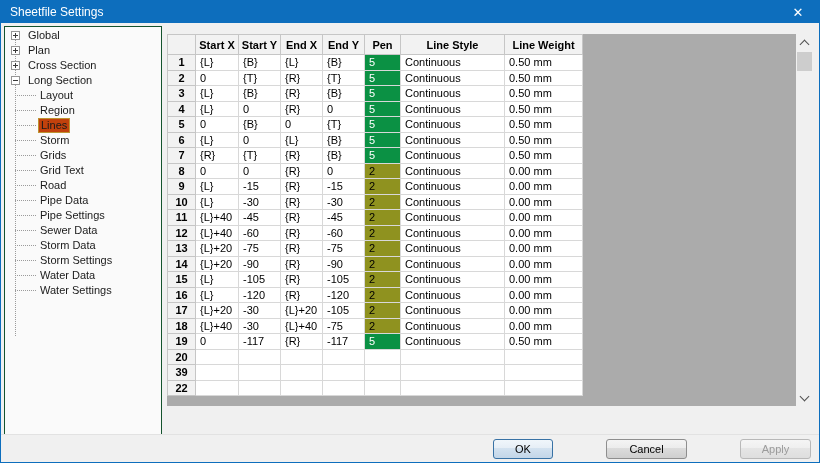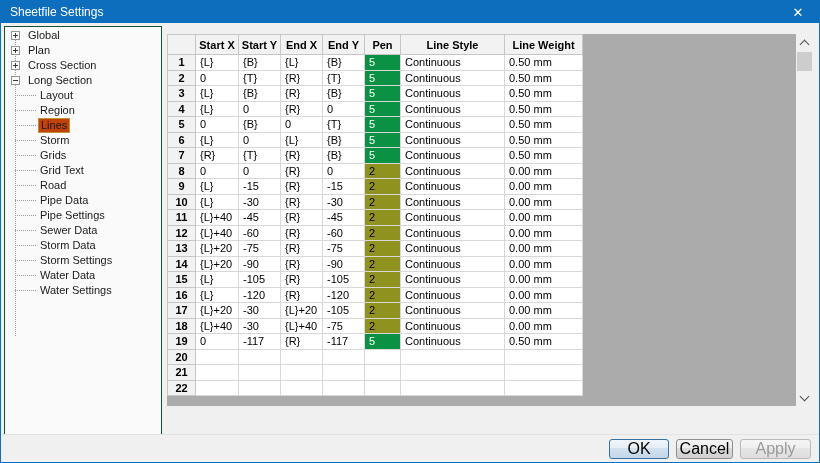--- a/index.html
+++ b/index.html
@@ -49,26 +49,26 @@
   .sb-up { top:0; } .sb-down { bottom:0; }
   .chev { width:7px; height:7px; border-left:1px solid #505050; border-top:1px solid #505050; margin:0 auto; }
   .sb-up .chev { transform:rotate(45deg); margin-top:7px; }
   .sb-down .chev { transform:rotate(225deg); margin-top:4px; }
   .sb-thumb { position:absolute; left:1px; top:18px; width:15px; height:19px; background:#cdcdcd; }
 
   
   .footer { position:absolute; left:0; right:0; bottom:0; height:28px; background:#f0f0f0;
             border-top:1px solid #e2e2e2; display:flex; align-items:center;
             justify-content:flex-end; gap:7px; padding-right:8px; }
-  .btn { height:20px; font-family:"Liberation Sans", sans-serif; font-size:16px; color:#000;
+  .btn { height:20px; font-family:"Liberation Sans", sans-serif; font-size:11px; color:#000;
          border:1px solid #8e8e8e; border-radius:3px;
-         background:linear-gradient(#f4f4f4,#ececec 45%,#dcdcdc 46%,#cfcfcf); }
+         background:linear-gradient(#f4f4f4,#ececec 45%,#dcdcdc 46%,#cfcfcf);margin-left:46px; }
   .btn-ok { width:60px; border-color:#3872a5;
             background:linear-gradient(#f0f6fb,#e6eef6 45%,#d3e2f0 46%,#c3d6e8); }
-  .btn-cancel { width:57px; }
+  .btn-cancel { width:81px; }
   .btn-apply { width:71px; color:#9b9b9b; border-color:#b8b8b8;
                background:linear-gradient(#f5f5f5,#efefef 45%,#e5e5e5 46%,#dedede); }
 </style>
 </head>
 <body>
 
 <div class="dialog">
 
   <div class="titlebar">
     <span>Sheetfile Settings</span>
@@ -360,21 +360,21 @@
             <td class="rownum">20</td>
             <td></td>
             <td></td>
             <td></td>
             <td></td>
             <td></td>
             <td></td>
             <td></td>
           </tr>
           <tr>
-            <td class="rownum">21</td>
+            <td class="rownum">39</td>
             <td></td>
             <td></td>
             <td></td>
             <td></td>
             <td></td>
             <td></td>
             <td></td>
           </tr>
           <tr>
             <td class="rownum">22</td>

